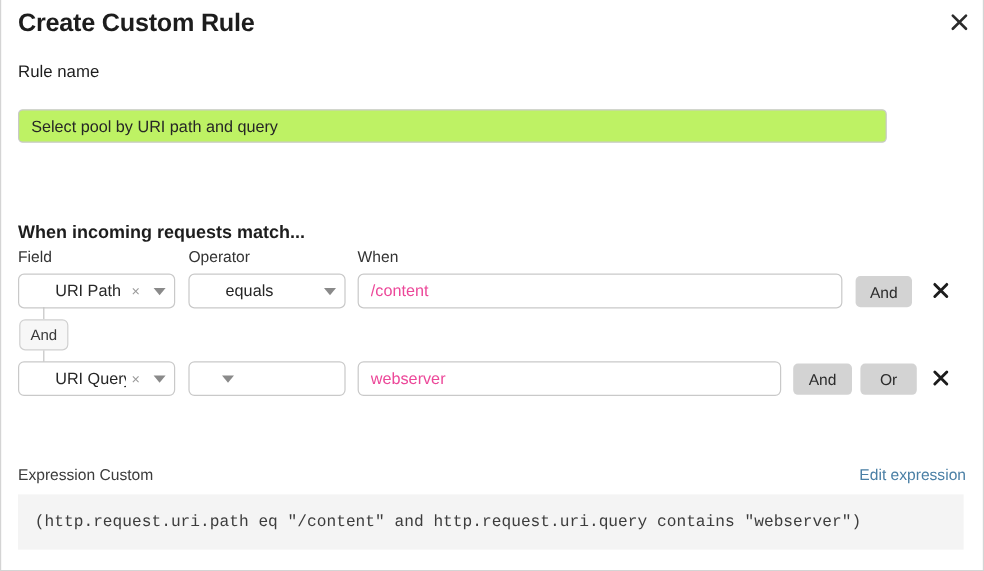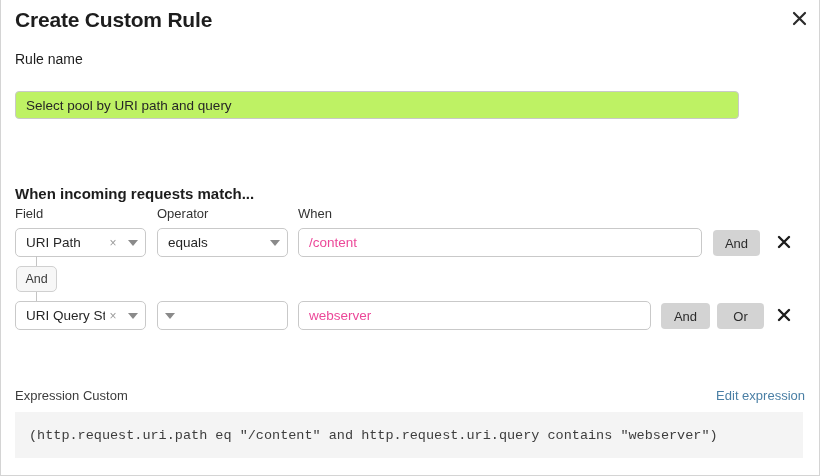--- a/index.html
+++ b/index.html
@@ -132,20 +132,21 @@
   .select-box {
     position: absolute;
     height: 29px;
     box-sizing: border-box;
     border: 1px solid #c9c9c9;
     border-radius: 5px;
     background: #ffffff;
     display: flex;
     align-items: center;
     cursor: pointer;
+    padding-left: 20px;
   }
   .select-box .sel-text {
     flex: 1 1 auto;
     padding-left: 10px;
     font-size: 13.5px;
     color: #262626;
     white-space: nowrap;
     overflow: hidden;
     text-overflow: clip;
   }

